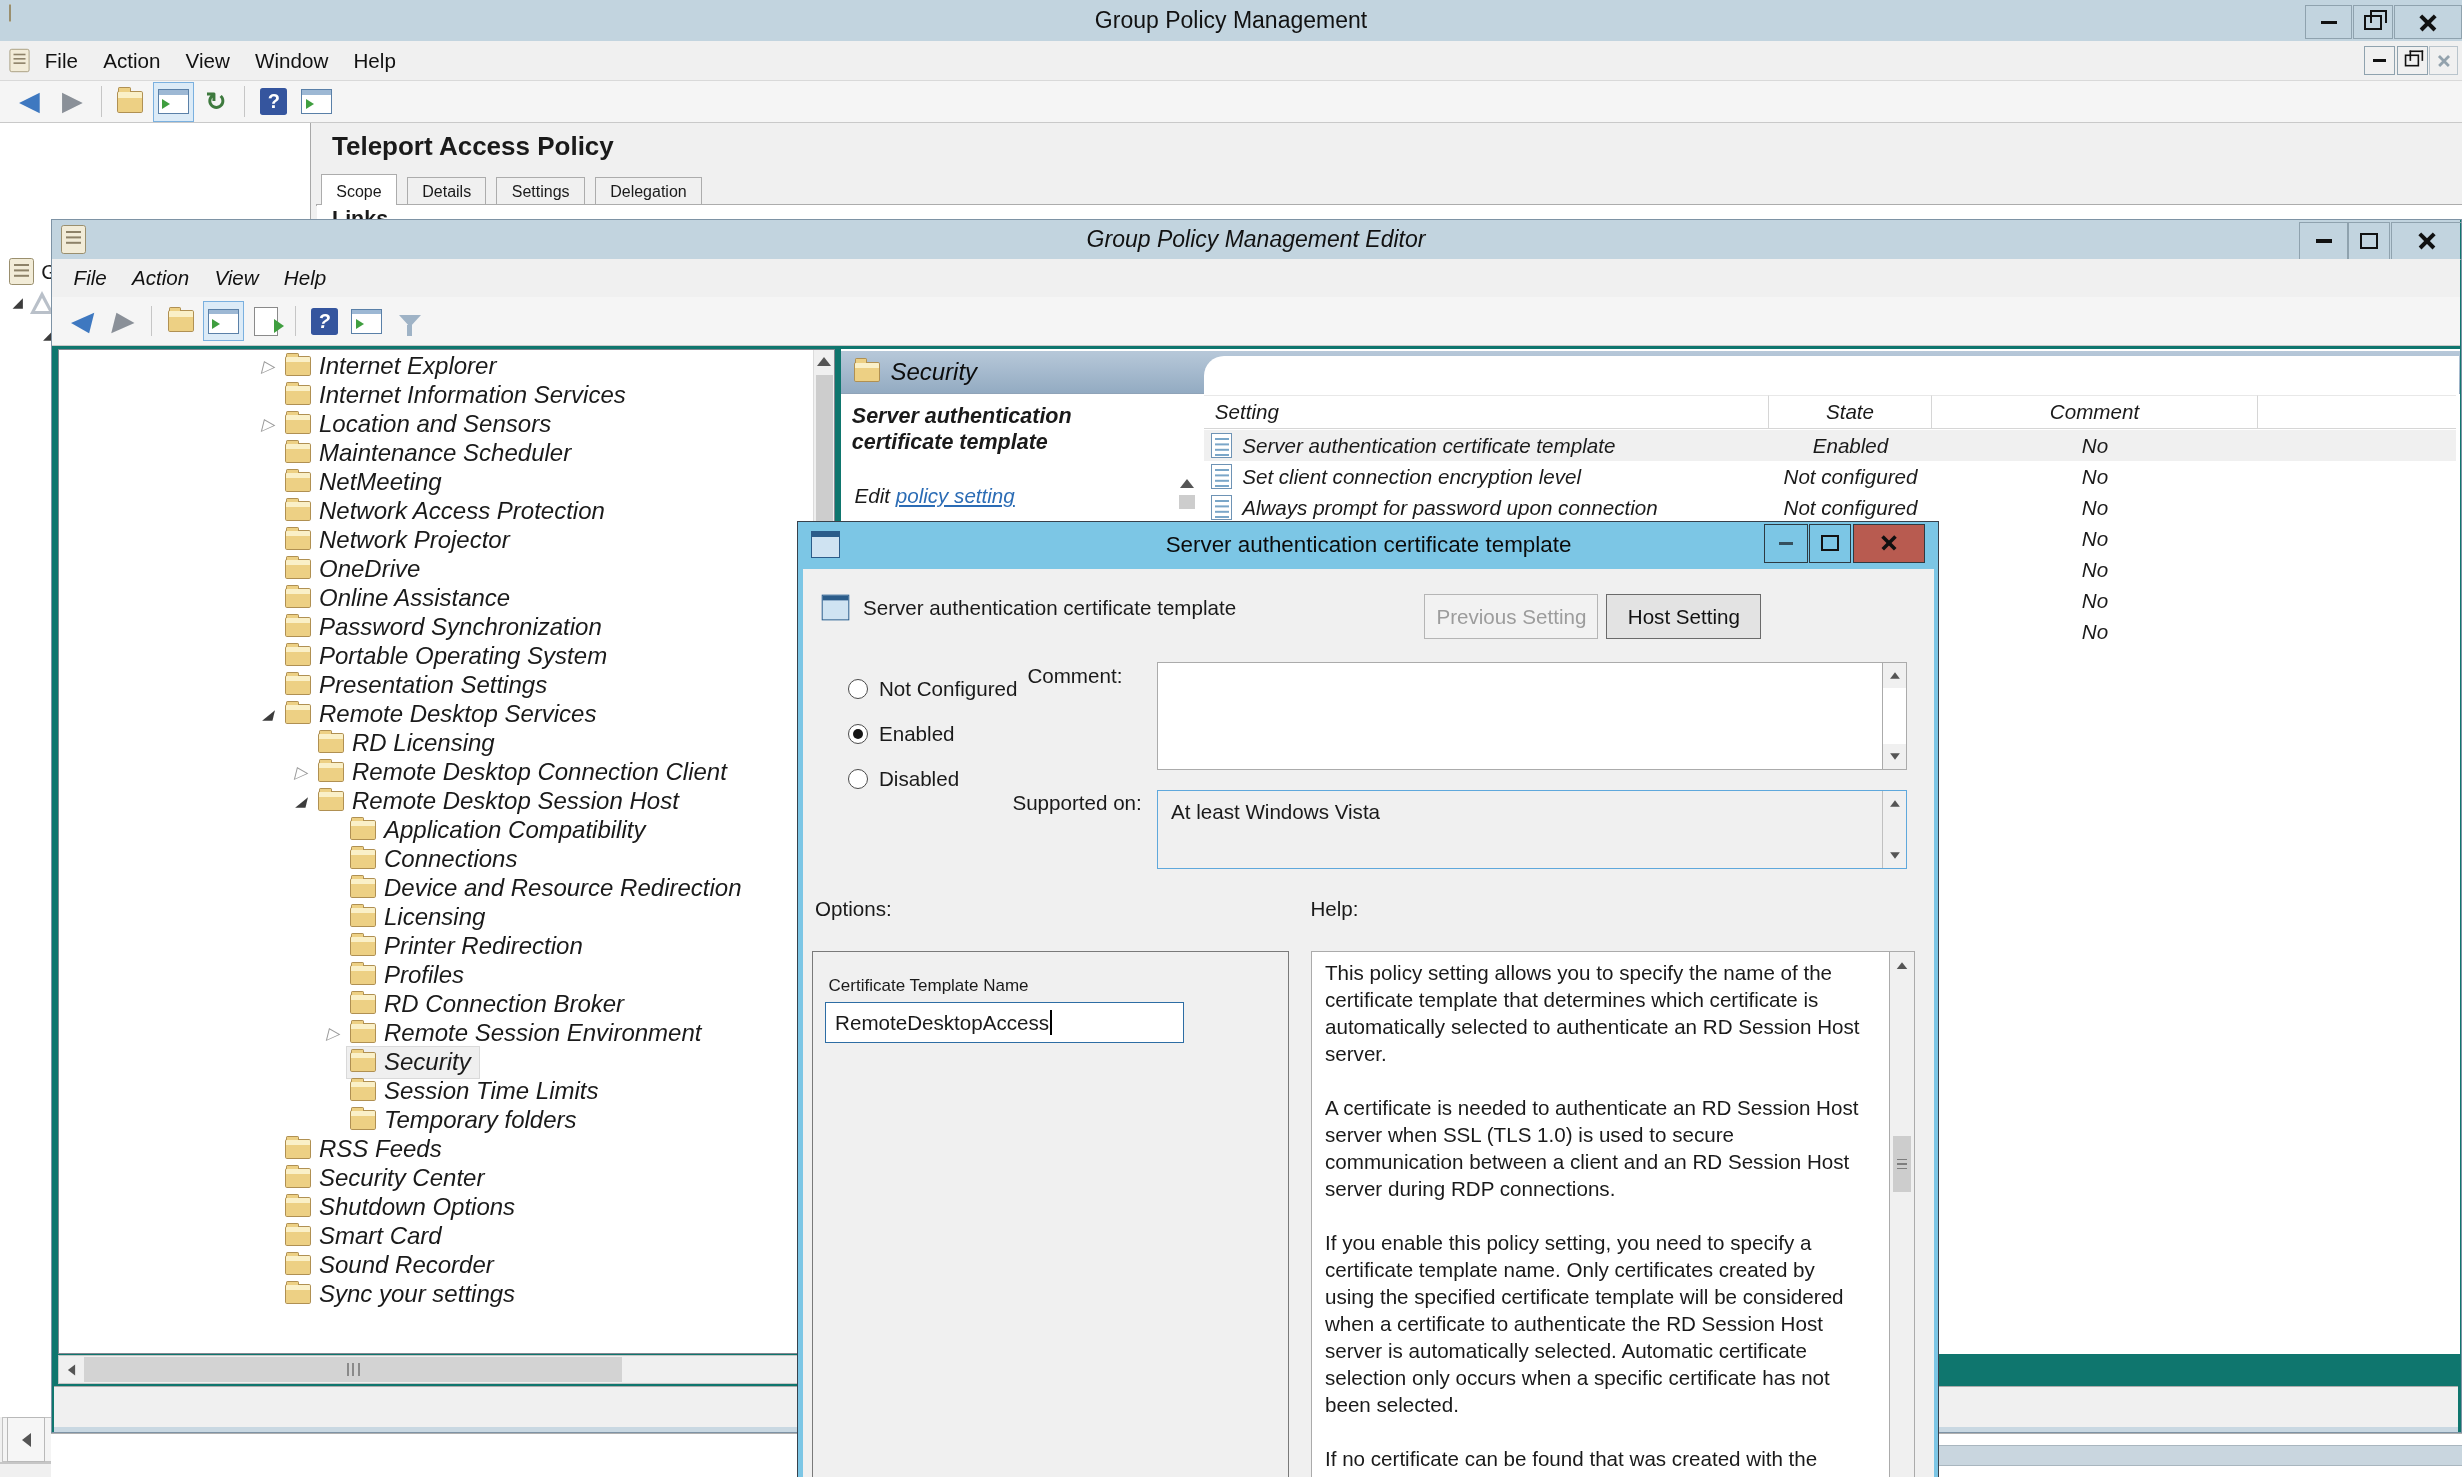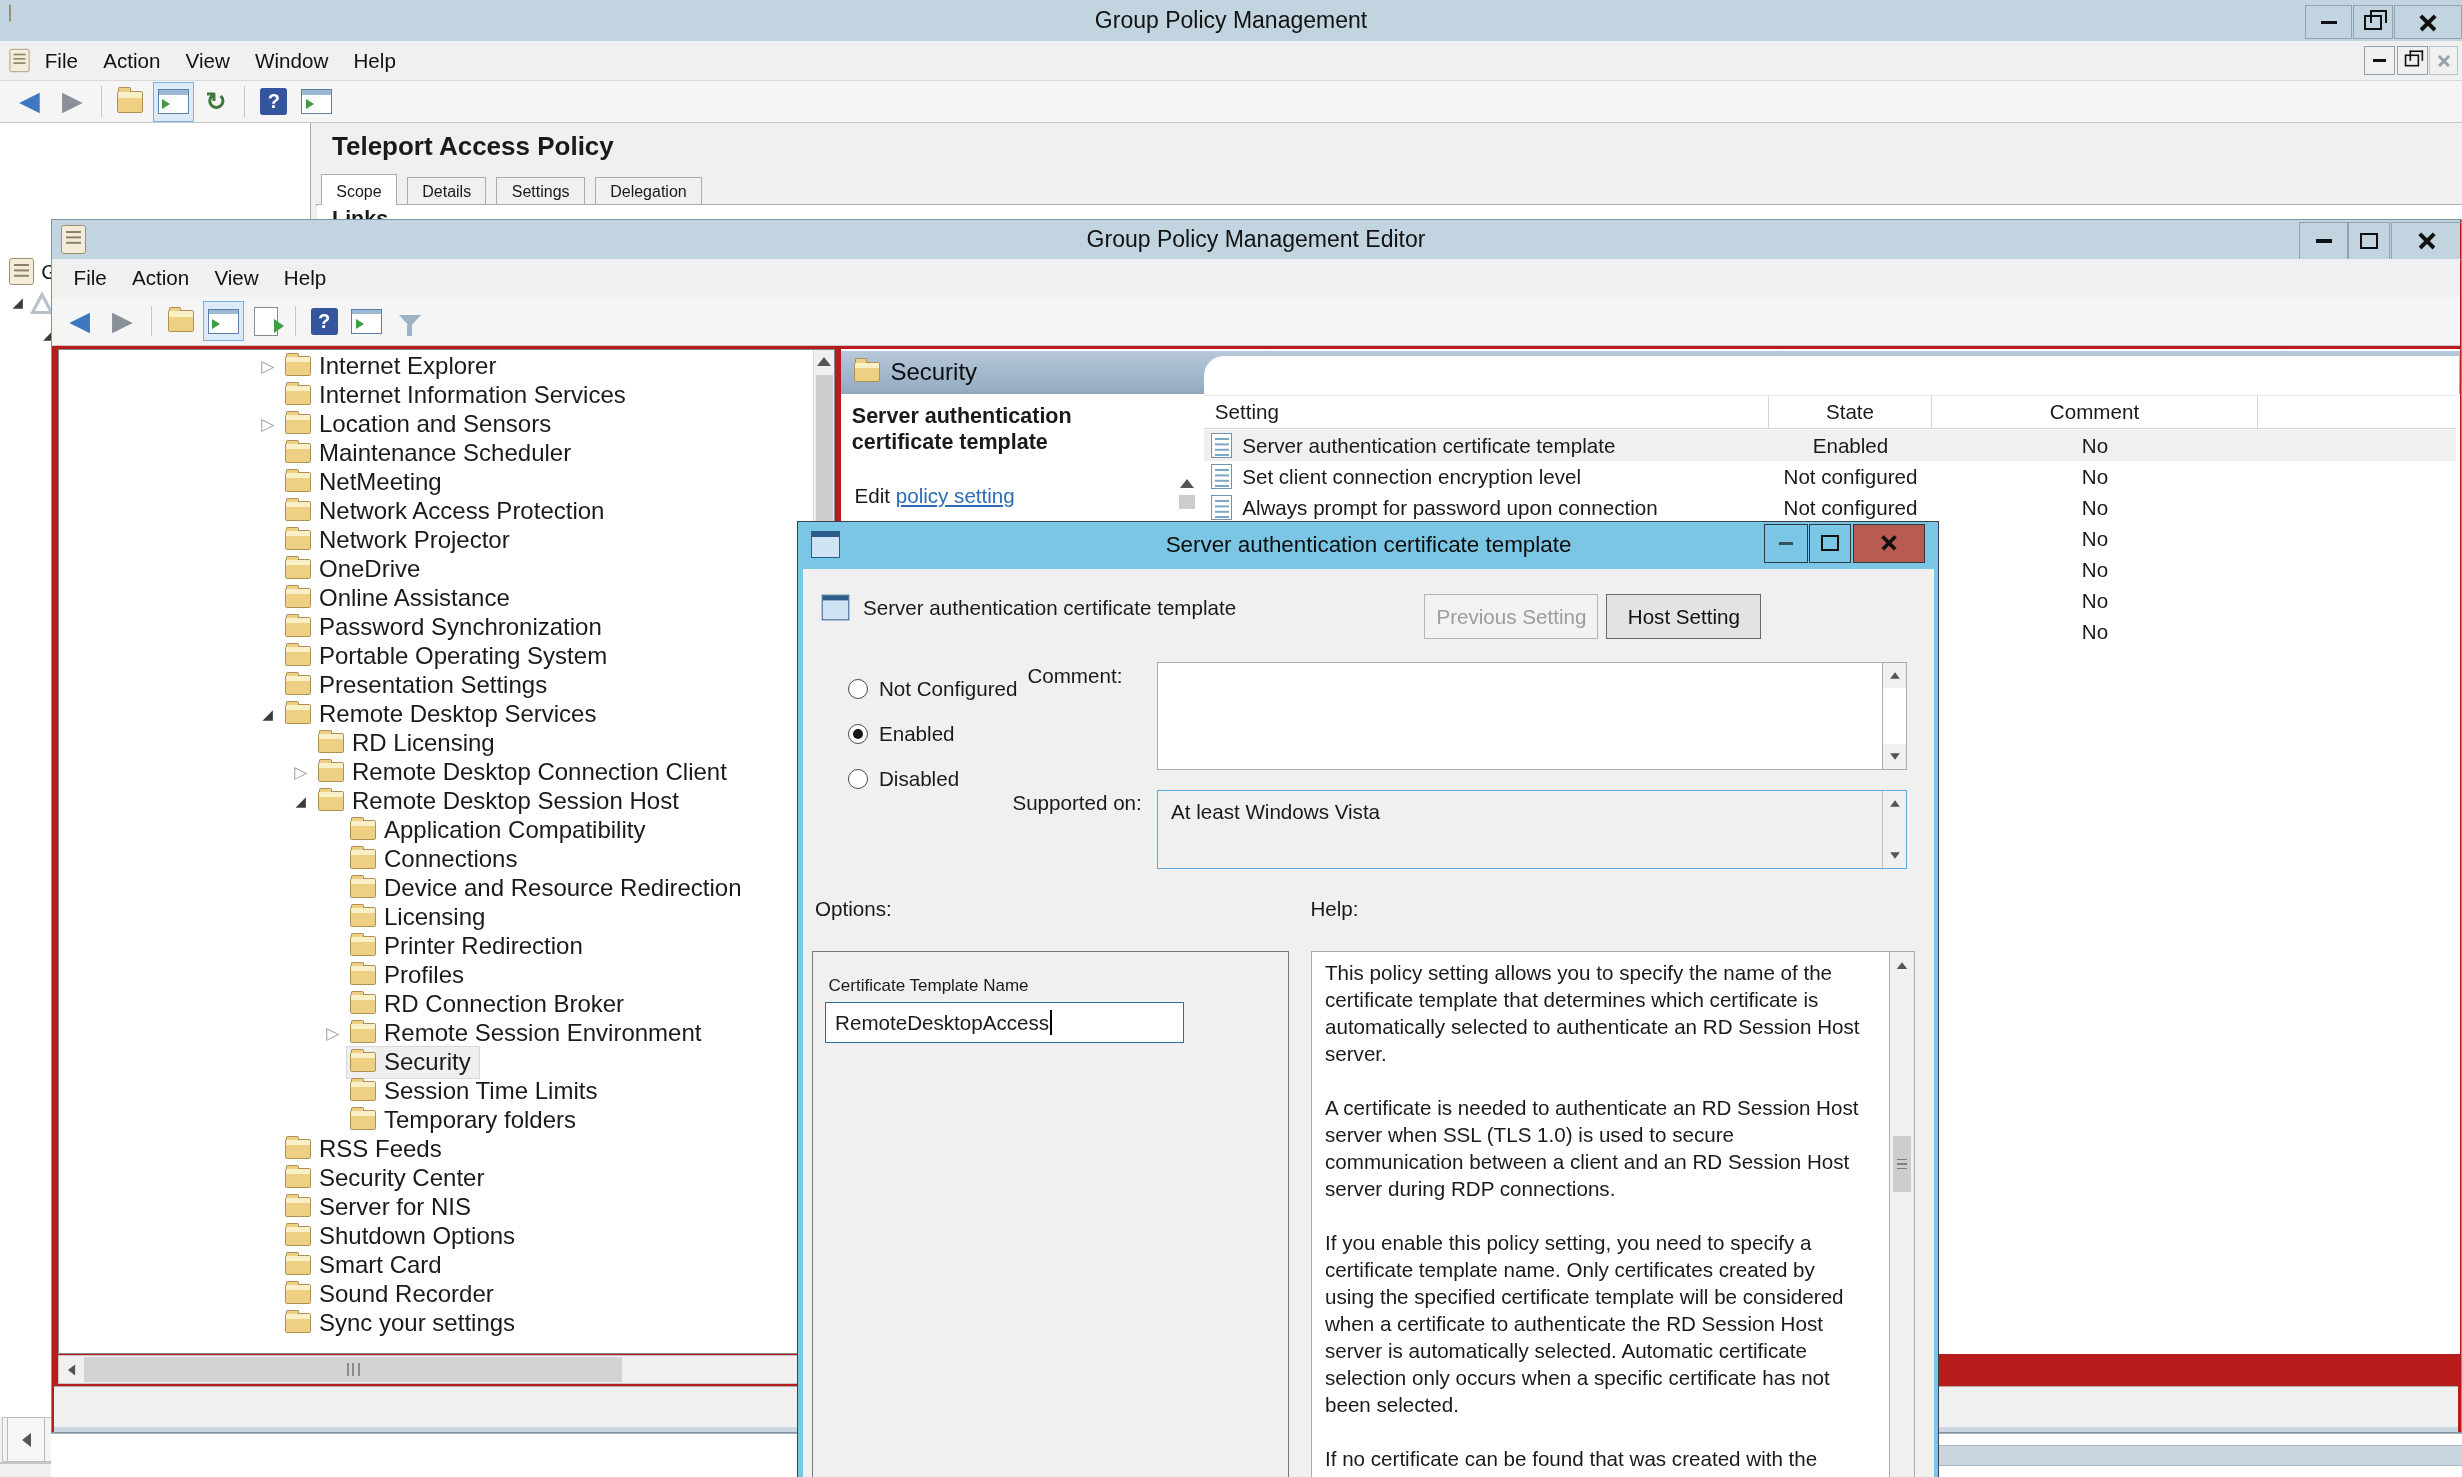--- a/index.html
+++ b/index.html
@@ -75,21 +75,21 @@
   #tabcontent{left:317px;top:205px;width:2146px;height:13.5px;background:#fff;}
   #links-clip{left:332px;top:207px;width:179px;height:11.7px;overflow:hidden;font-weight:bold;font-size:21.5px;}
   #main-hscroll{left:1.8px;top:1417px;width:757px;height:43px;background:#f4f4f4;border:0.9px solid #c2c2c2;}
   #main-hscroll-btn{left:7.2px;top:1417px;width:36px;height:43px;background:#f6f6f6;border:0.9px solid #b9b9b9;display:flex;align-items:center;justify-content:center;}
   #main-bottomline{left:0;top:1462px;width:760px;height:1.8px;background:#c6c6c6;}
   #below-left{left:51px;top:1433px;width:747px;height:45px;background:#fff;border-top:1.8px solid #b0b0b0;}
   #below-right{left:1939px;top:1433px;width:524px;height:45px;background:#fff;border-top:1.8px solid #b0b0b0;}
   #below-right .band{position:absolute;left:0;top:10.8px;width:100%;height:19px;background:#c9d6df;border-top:0.9px solid #a9b6bf;border-bottom:0.9px solid #a9b6bf;}
 
   
-  #editor{left:51px;top:219px;width:2411px;height:1214px;background:#b91c1c;border:1.8px solid #7e93a5;box-sizing:border-box;}
+  #editor{left:51px;top:219px;width:2411px;height:1214px;background:#0f766e;border:1.8px solid #7e93a5;box-sizing:border-box;font-style:italic;}
   #ed-titlebar{left:0;top:0;width:2408px;height:39px;}
   #ed-menubar{left:0;top:39px;width:2408px;height:38px;}
   #ed-toolbar{left:0;top:77px;width:2408px;height:48px;}
   #ed-treepane{left:6.3px;top:129px;width:777px;height:1005px;background:#fff;border:0.9px solid #828790;box-sizing:border-box;overflow:hidden;}
   .etree{position:absolute;left:0;top:1.8px;width:753px;}
   .trow{height:29px;display:flex;align-items:center;}
   .trow.lvl0{padding-left:195px;} .trow.lvl1{padding-left:228px;} .trow.lvl2{padding-left:260px;}
   .exp{width:27px;flex:0 0 27px;display:flex;align-items:center;justify-content:center;font-size:17px;color:#9b9b9b;}
   .exp-closed .exp::before{content:"▷";}
   .exp-open .exp::before{content:"◢";color:#3c3c3c;font-size:13.5px;}
@@ -554,27 +554,20 @@
           </div>
 
           <div class="trow lvl0">
             <span class="exp"></span>
             <span class="tinner">
               <span class="folder"></span>
               <span class="tlabel">Security Center</span>
             </span>
           </div>
 
-          <div class="trow lvl0">
-            <span class="exp"></span>
-            <span class="tinner">
-              <span class="folder"></span>
-              <span class="tlabel">Server for NIS</span>
-            </span>
-          </div>
 
           <div class="trow lvl0">
             <span class="exp"></span>
             <span class="tinner">
               <span class="folder"></span>
               <span class="tlabel">Shutdown Options</span>
             </span>
           </div>
 
           <div class="trow lvl0">

